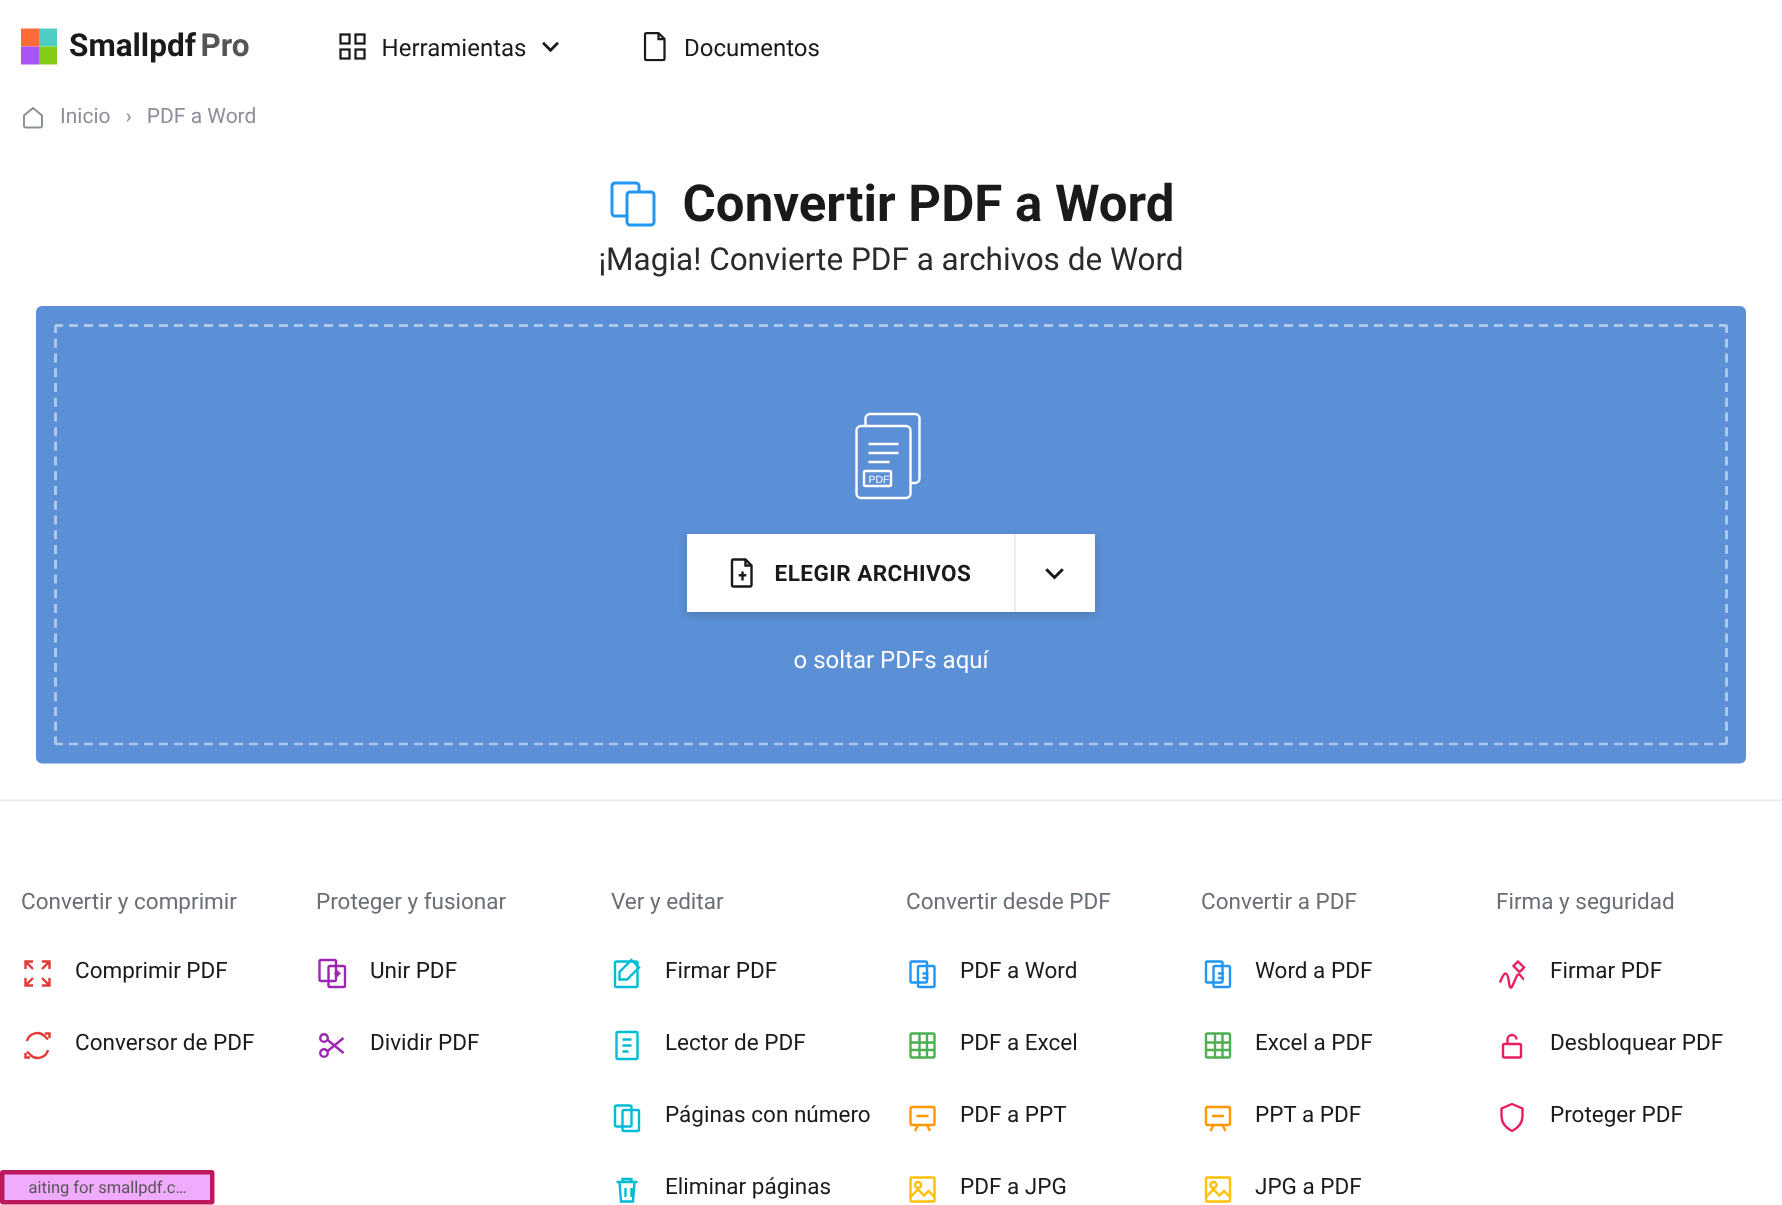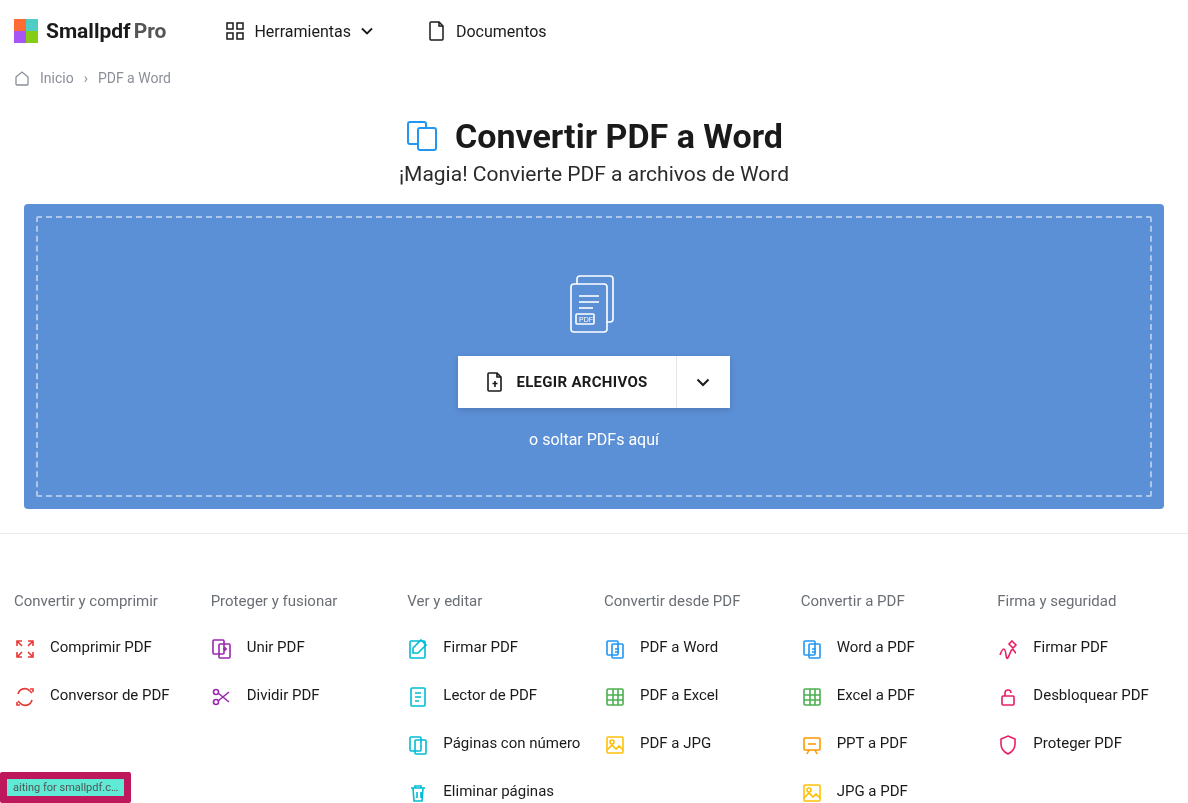--- a/index.html
+++ b/index.html
@@ -25,21 +25,21 @@
 .pdf-icon-big{display:inline-block;margin-bottom:18px}
 .choose-row{display:inline-flex;background:#fff;border-radius:0;overflow:hidden;box-shadow:0 2px 6px rgba(0,0,0,.15)}
 .choose-btn{display:flex;align-items:center;gap:12px;padding:16px 28px;font-size:15px;font-weight:700;letter-spacing:.3px;cursor:pointer;color:#1a1a1a}
 .choose-drop{display:flex;align-items:center;justify-content:center;width:54px;border-left:1px solid #e5e5e5;cursor:pointer}
 .drop-hint{color:#fff;font-size:16px;margin-top:22px}
 .divider-line{border-top:1px solid #e7e9eb;margin-top:0}
 .grid{display:grid;grid-template-columns:repeat(6,1fr);gap:20px;padding:58px 14px 0}
 .col-title{font-size:15px;color:#6a6f76;margin-bottom:28px}
 .tool{display:flex;align-items:flex-start;gap:14px;font-size:15px;color:#1a1a1a;cursor:pointer;margin-bottom:26px}
 .ticon{width:22px;height:22px;flex-shrink:0;display:flex;align-items:center;justify-content:center}
-.status-bar{position:fixed;bottom:0;left:0;background:#5eead4;border:7px solid #be185d;border-radius:2px;padding:2px 6px;font-size:11px;color:#555}
+.status-bar{position:fixed;bottom:0;left:0;background:#f0abfc;border:3px solid #be185d;border-radius:2px;padding:2px 16px;font-size:11px;color:#555}
 svg{display:block}
 </style>
 </head>
 <body>
 
 <div class="header">
   <div class="logo-wrap">
     <div class="logo-sq">
         <div></div>
         <div></div>
@@ -235,20 +235,29 @@
           <svg width="22" height="22" viewBox="0 0 22 22">
             <rect stroke="#4caf50" stroke-width="1.6" fill="none" x="3" y="3" width="16" height="16" rx="1"></rect>
             <path stroke="#4caf50" stroke-width="1.6" fill="none" d="M3 9h16M3 14h16M9 3v16M14 3v16"></path>
           </svg>
         </span>
         <span>PDF a Excel</span>
       </div>
       <div class="tool">
         <span class="ticon">
           <svg width="22" height="22" viewBox="0 0 22 22">
+            <rect stroke="#ff9800" stroke-width="1.6" fill="none" x="3" y="4" width="16" height="12" rx="1"></rect>
+            <path stroke="#ff9800" stroke-width="1.6" fill="none" d="M8 16l-2 4M14 16l2 4M7 10h8"></path>
+          </svg>
+        </span>
+        <span>PDF a PPT</span>
+      </div>
+      <div class="tool">
+        <span class="ticon">
+          <svg width="22" height="22" viewBox="0 0 22 22">
             <rect stroke="#ffc107" stroke-width="1.6" fill="none" x="3" y="3" width="16" height="16" rx="1"></rect>
             <circle stroke="#ffc107" stroke-width="1.6" fill="none" cx="8" cy="8" r="2"></circle>
             <path stroke="#ffc107" stroke-width="1.6" fill="none" d="M3 16l5-5 4 4 3-3 4 4"></path>
           </svg>
         </span>
         <span>PDF a JPG</span>
       </div>
     </div>
     <div>
       <div class="col-title">Convertir a PDF</div>

